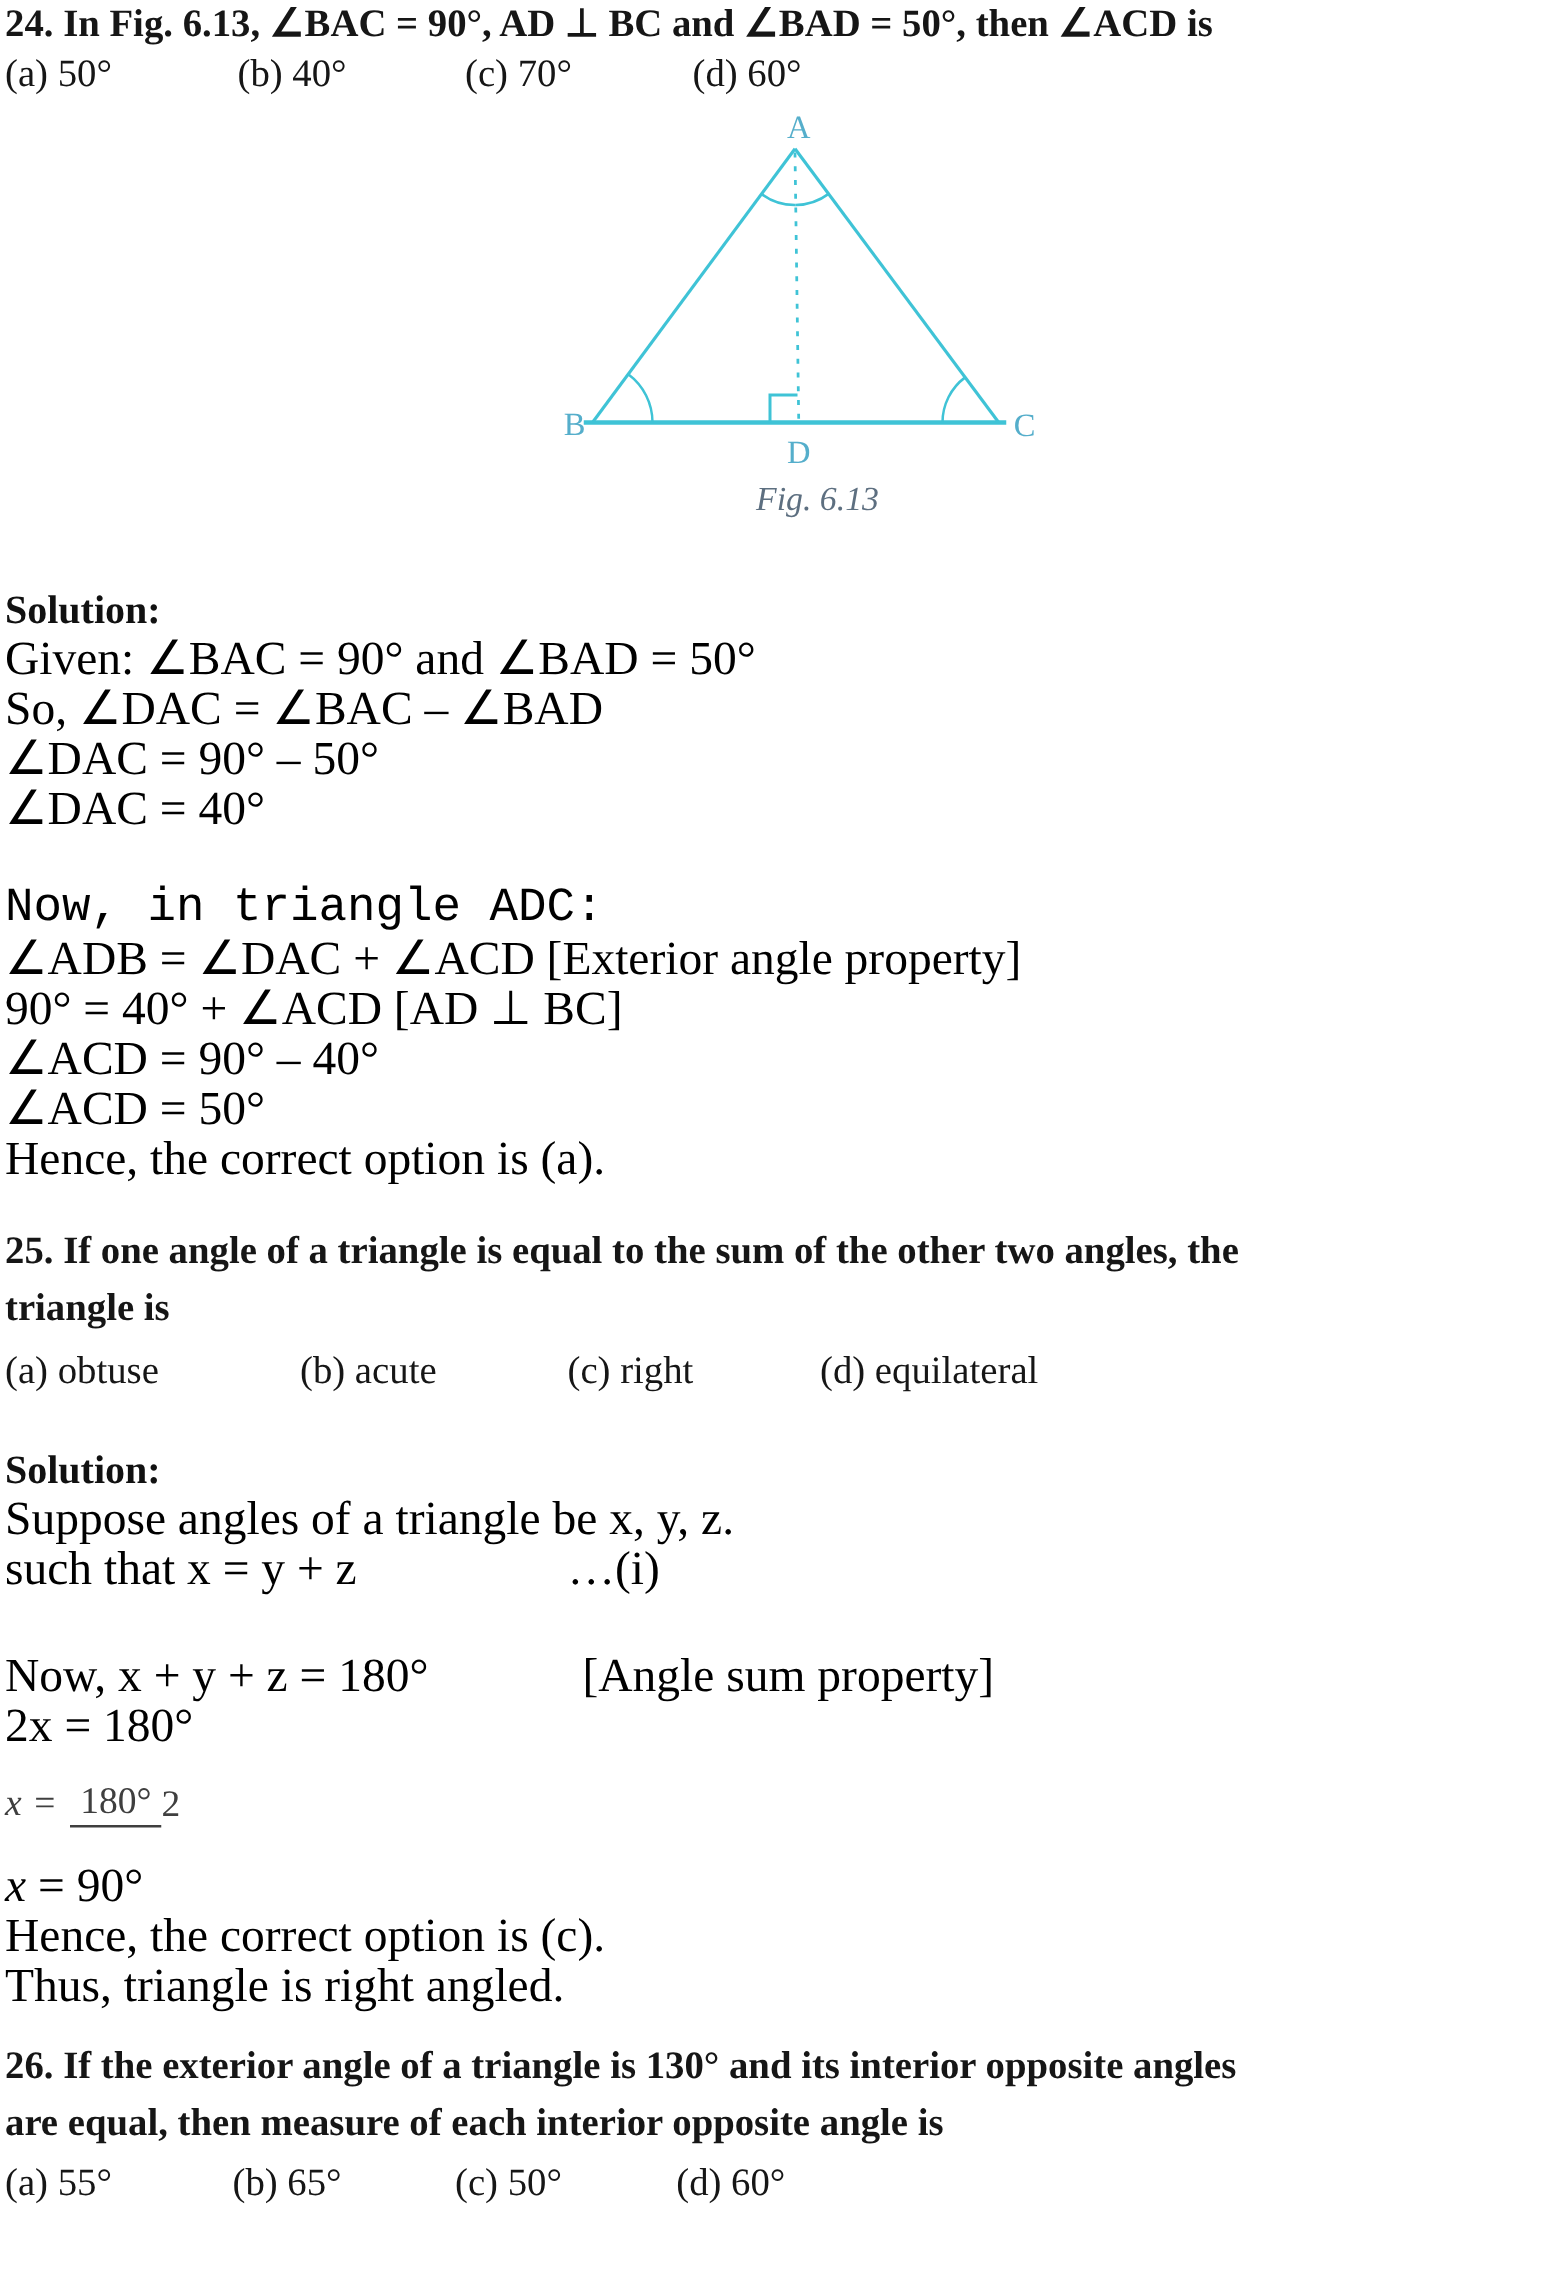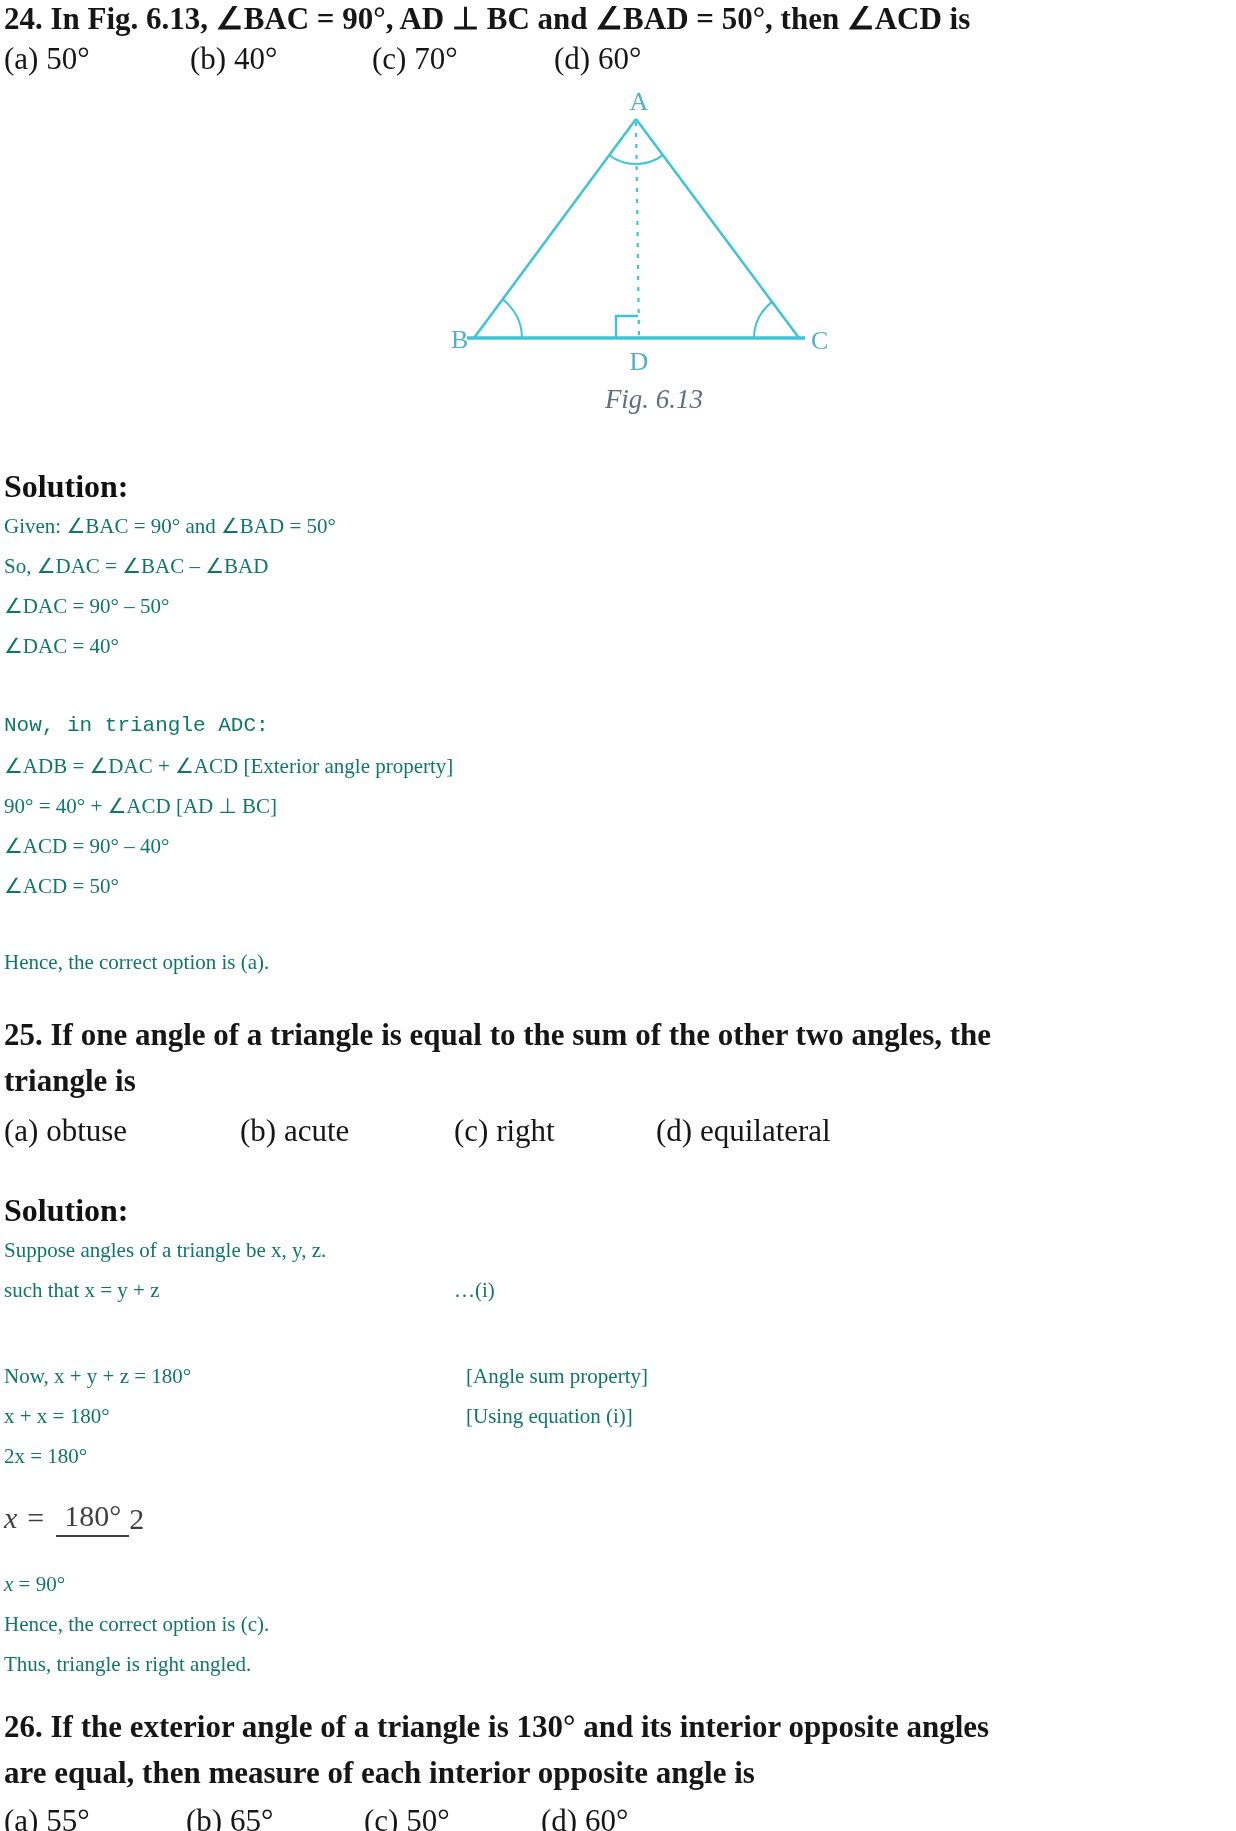--- a/index.html
+++ b/index.html
@@ -10,23 +10,23 @@
   .page{padding-left:4px;}
   .qtitle{font-size:31px;font-weight:700;color:#161616;line-height:38px;white-space:nowrap;}
   .qtitle2{font-size:31px;font-weight:700;color:#161616;line-height:46px;white-space:nowrap;}
   .opts{display:flex;font-size:31px;font-weight:400;color:#161616;line-height:42px;white-space:nowrap;}
   .q24o0{width:186px}.q24o1{width:182px}.q24o2{width:182px}
   .q25o0{width:236px}.q25o1{width:214px}.q25o2{width:202px}
   .q26o0{width:182px}.q26o1{width:178px}.q26o2{width:177px}
   .figwrap{margin:6px 0 0 445px;width:400px;}
   .solhead{font-size:32px;font-weight:700;color:#111;line-height:40px;margin-top:46px;}
   .solhead.s25{margin-top:38px;}
-  .bline{font-size:21px;line-height:40px;color:#0f766e;white-space:nowrap;}
+  .bline{font-size:38px;line-height:40px;color:#000000;white-space:nowrap;}
   .gap40{margin-top:40px;font-family:Liberation Mono, monospace;}
-  .gap36{margin-top:36px;}
+  .gap36{}
   .gap46{margin-top:46px;}
   .q25blk{margin-top:30px;}
   .q26blk{margin-top:20px;}
   .optm{margin-top:6px;}
   .optm2{margin-top:4px;}
   .line2col{position:relative;}
   .rc450{position:absolute;left:450px;top:0;}
   .rc462{position:absolute;left:462px;top:0;text-align:center;}
   .fracline{display:flex;align-items:center;height:92px;margin-top:-4px;font-size:30px;color:#3f3f3f;}
   .ital{font-style:italic;}
@@ -104,24 +104,20 @@
   <div class="solhead s25">Solution:</div>
   <div class="bline">Suppose angles of a triangle be x, y, z.</div>
   <div class="bline line2col">
     <span>such that x = y + z</span>
     <span class="rc450">…(i)</span>
   </div>
   <div class="bline line2col gap46">
     <span>Now, x + y + z = 180°</span>
     <span class="rc462">[Angle sum property]</span>
   </div>
-  <div class="bline line2col">
-    <span>x + x = 180°</span>
-    <span class="rc462">[Using equation (i)]</span>
-  </div>
   <div class="bline">2x = 180°</div>
   <div class="fracline">
     <span class="ital">x</span>
     <span class="eqsp">=</span>
     <span class="vfrac">
       <span class="num">180°</span>
       <span class="den">2</span>
     </span>
   </div>
   <div class="bline">

